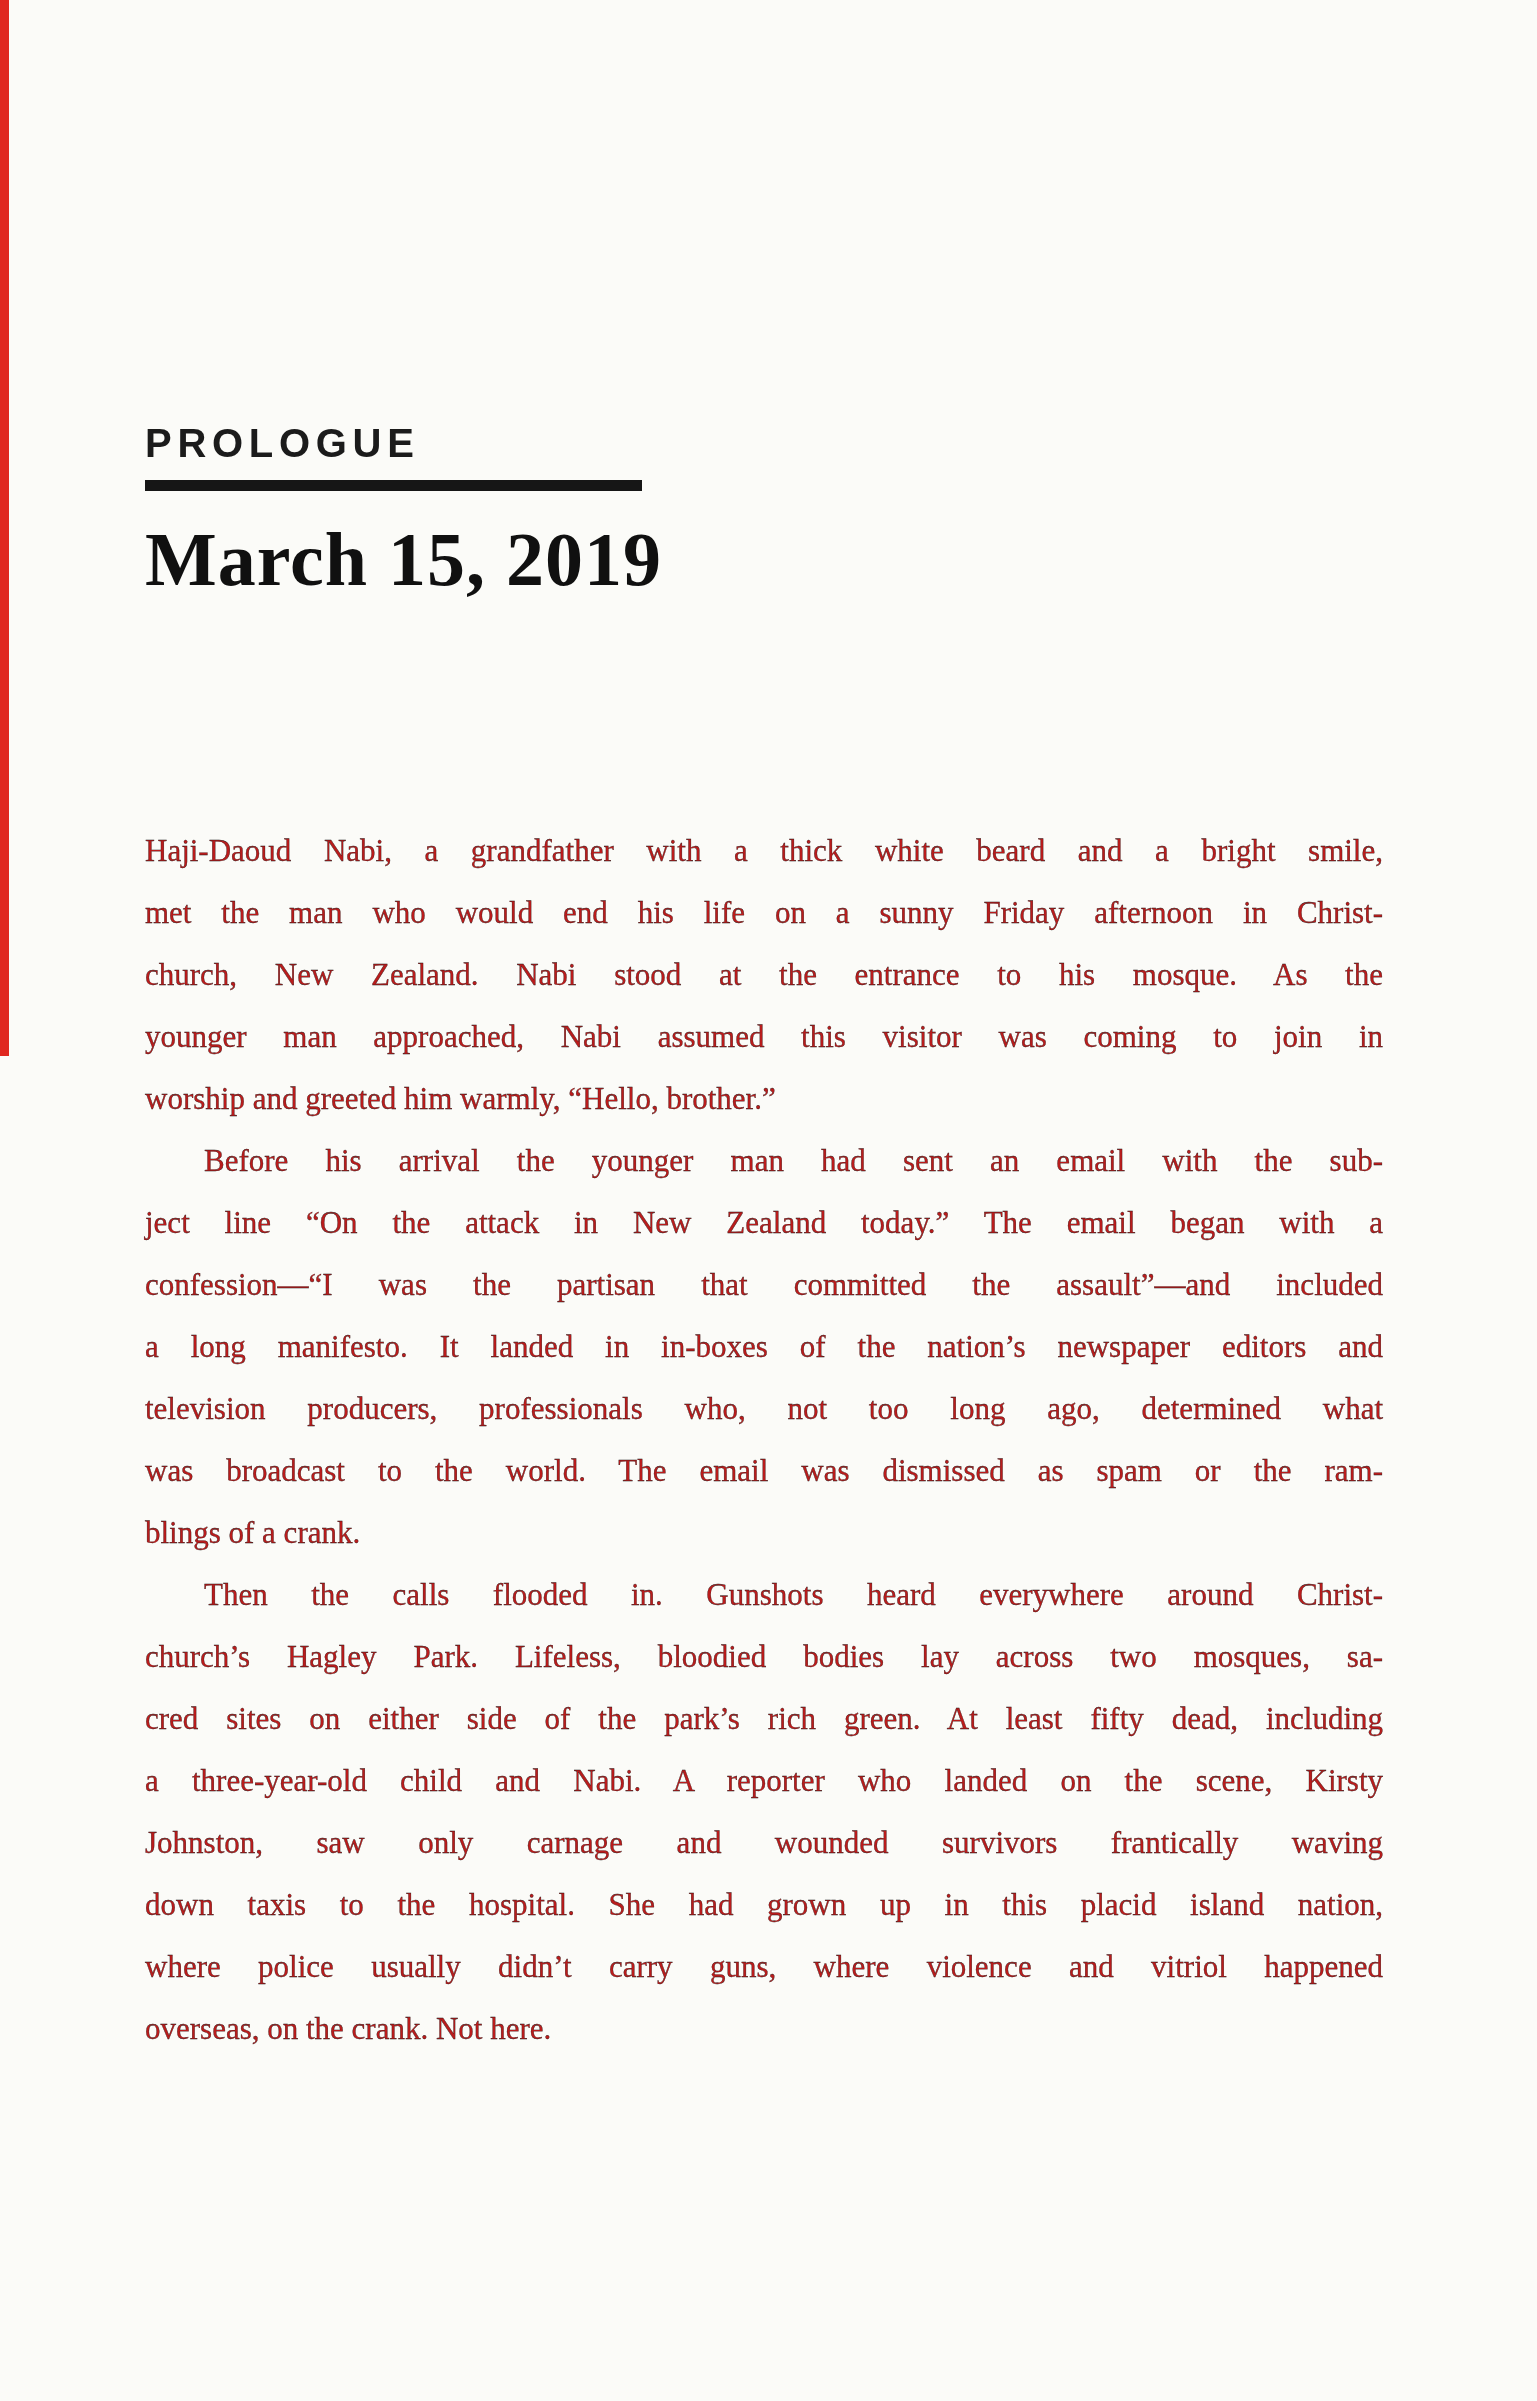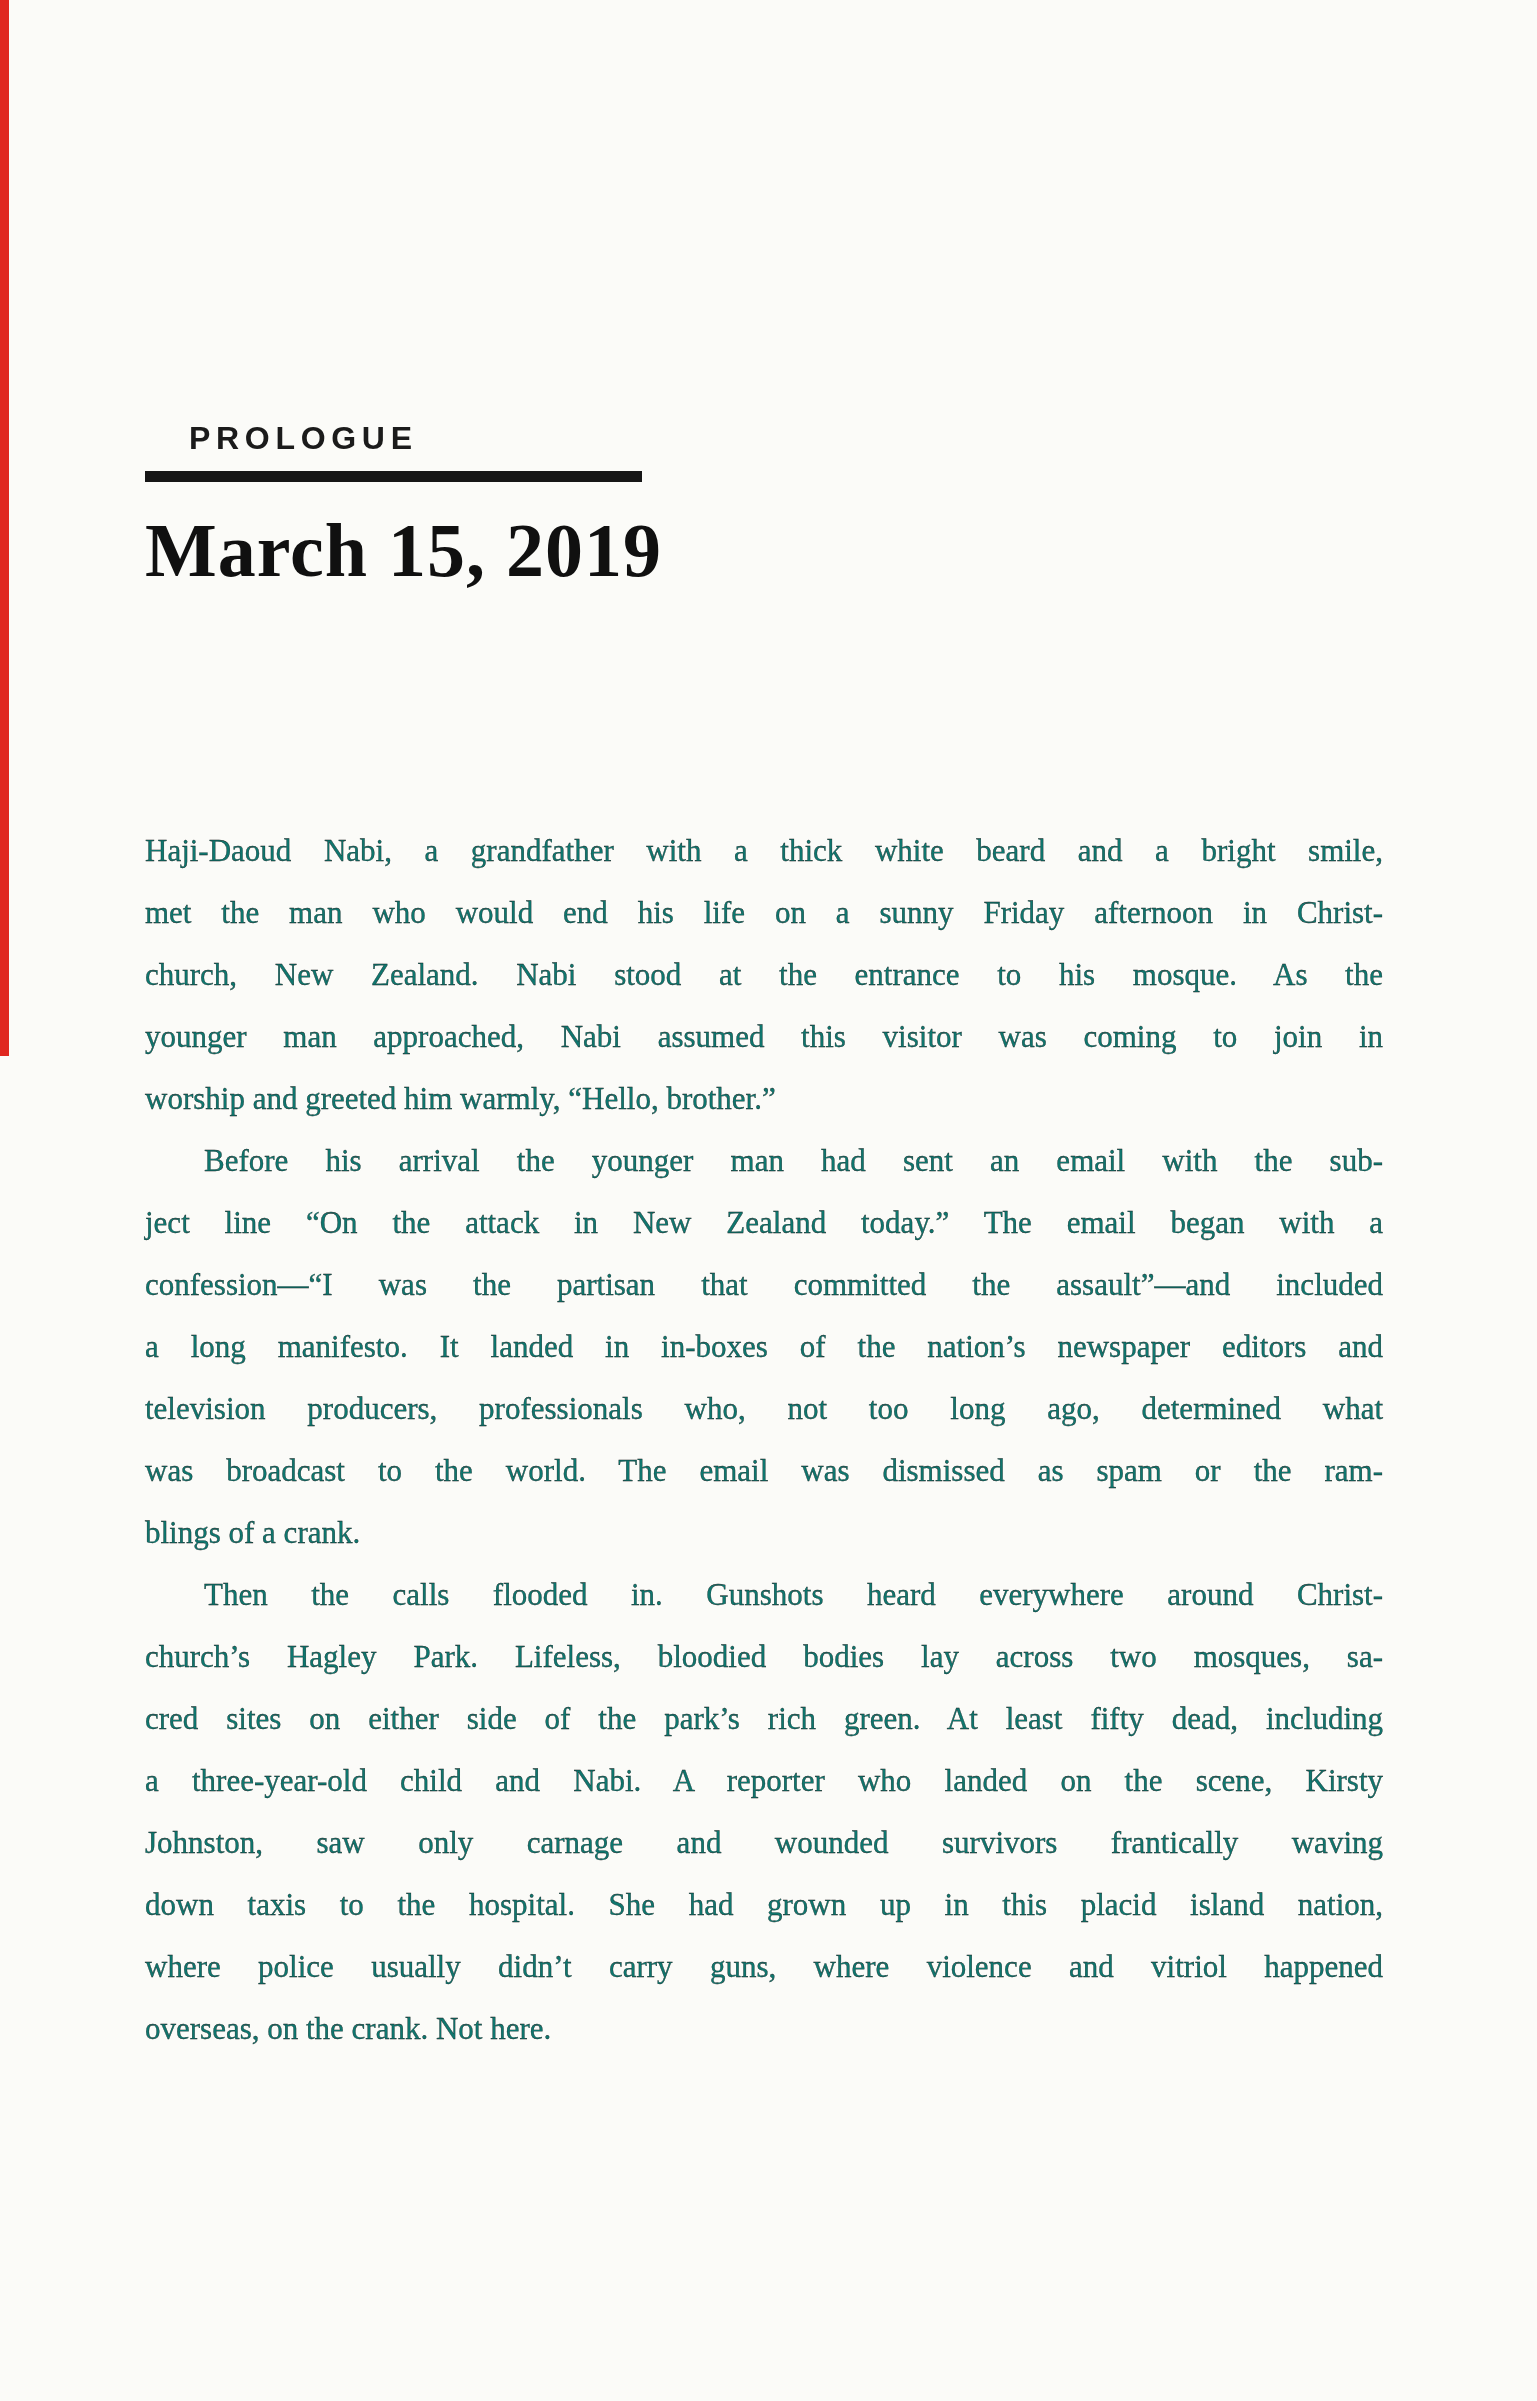--- a/index.html
+++ b/index.html
@@ -26,25 +26,24 @@
   }
   .content {
     position: absolute;
     left: 145px;
     top: 421px;
     width: 1238px;
   }
   .kicker {
     font-family: "Liberation Sans", sans-serif;
     font-weight: 700;
-    font-size: 32px;
+    font-size: 40px;
     letter-spacing: 5.7px;
     color: #1b1b1b;
     line-height: 1.1;
-    margin-left: 44px;
   }
   .rule {
     margin-top: 15.3px;
     width: 497px;
     height: 10.5px;
     background: #161616;
   }
   .title {
     margin-top: 29px;
     font-family: Liberation Serif, serif;
@@ -53,21 +52,21 @@
     letter-spacing: 1px;
     color: #101010;
     line-height: 1.05;
   }
   .body-text {
     position: absolute;
     left: 145px;
     top: 820px;
     width: 1238px;
     font-size: 31px;
-    color: #0f766e;
+    color: #b91c1c;
     -webkit-text-stroke: 0.3px #141414;
   }
   .paragraph {
     margin: 0;
   }
   .line {
     line-height: 62px;
     height: 62px;
     white-space: normal;
     text-align: left;

